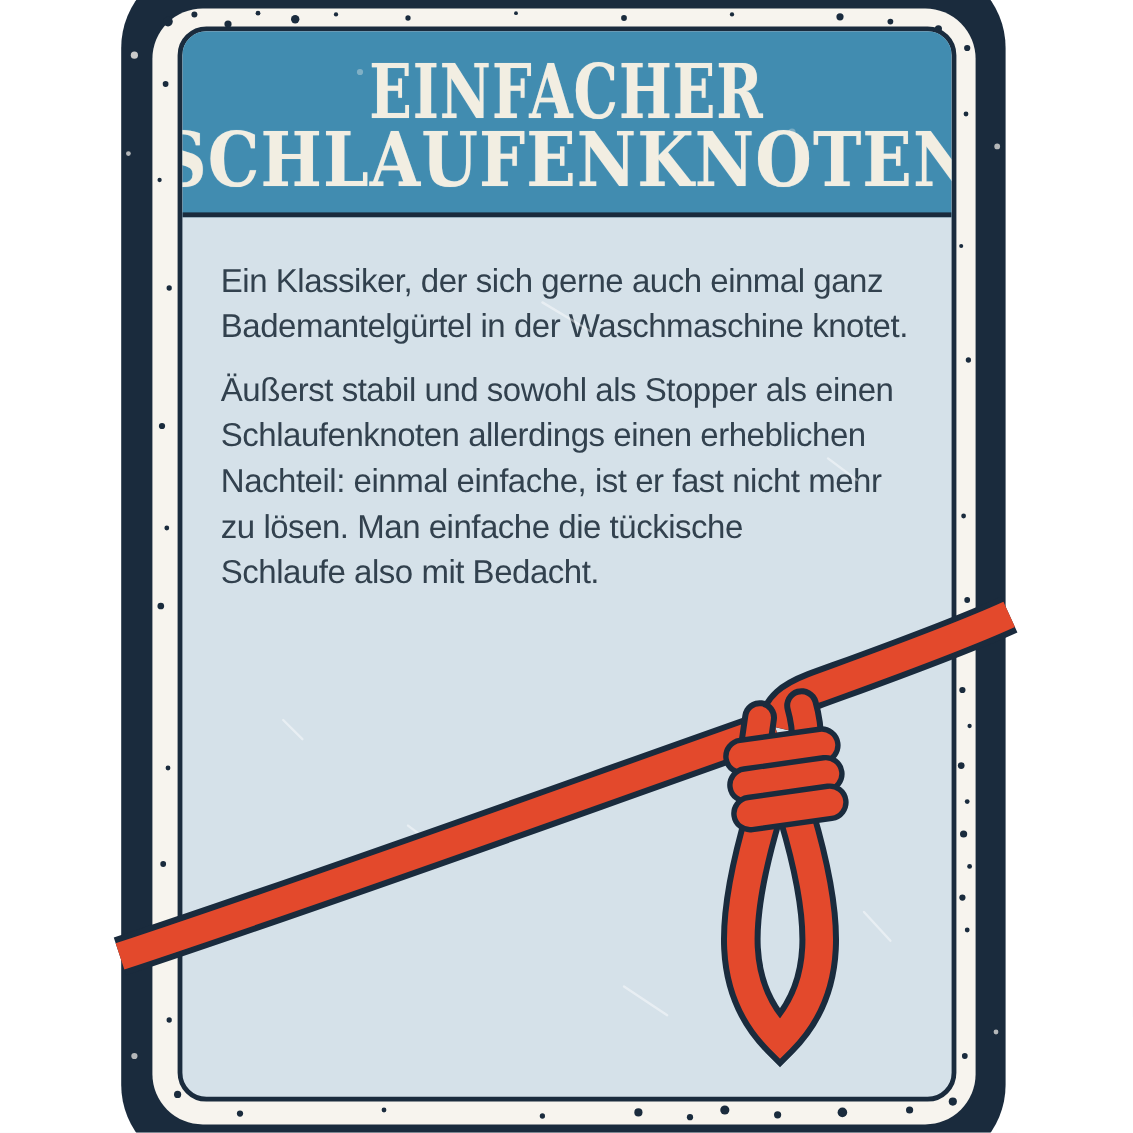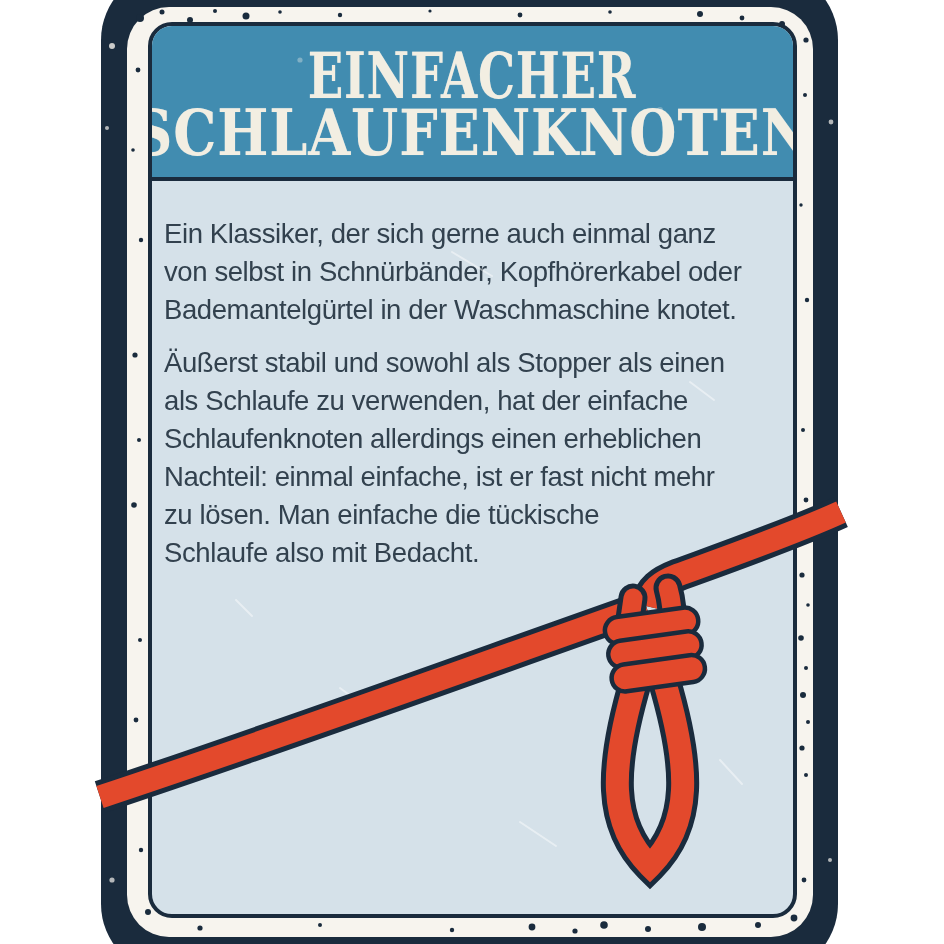--- a/index.html
+++ b/index.html
@@ -18,21 +18,21 @@
          overflow:hidden;}
   .hdr{height:155px;background:var(--header_blue);border-bottom:4px solid var(--navy);
        display:flex;flex-direction:column;justify-content:center;align-items:center;
        padding-top:6px;box-sizing:border-box;}
   .title-line{display:block;font-family:"DejaVu Serif",serif;font-weight:bold;
        color:var(--title);font-size:63px;line-height:57px;letter-spacing:1px;
        white-space:nowrap;transform-origin:50% 50%;
        text-shadow:0 0 1px rgba(255,255,255,.4);}
   .title-line.l1{transform:scaleX(.74);}
   .title-line.l2{transform:scaleX(.86);}
-  .bodytext{padding:34px 30px 0 12px;color:var(--text);font-size:27.5px;
+  .bodytext{padding:34px 30px 0 32px;color:var(--text);font-size:27.5px;
        line-height:38px;letter-spacing:-0.4px;}
   .para{margin:0 0 15px 0;}
   .para div{white-space:nowrap;}
   .overlay{position:absolute;left:0;top:0;width:944px;height:944px;z-index:5;
        pointer-events:none;}
   .rope-outline{stroke:var(--navy);stroke-width:33;fill:none;stroke-linecap:butt;}
   .rope-fill{stroke:var(--rope_orange);stroke-width:23;fill:none;stroke-linecap:butt;}
   .rope-outline-s{stroke:var(--navy);stroke-width:29;fill:none;stroke-linecap:round;}
   .rope-fill-s{stroke:var(--rope_orange);stroke-width:19;fill:none;stroke-linecap:round;}
   .wrap{fill:var(--rope_orange);stroke:var(--navy);stroke-width:4.5;}
@@ -50,26 +50,24 @@
       <div class="inner">
 
         <div class="hdr">
           <span class="title-line l1">EINFACHER</span>
           <span class="title-line l2">SCHLAUFENKNOTEN</span>
         </div>
 
         <div class="bodytext">
           <div class="para">
             <div>Ein Klassiker, der sich gerne auch einmal ganz</div>
-            <div>von selbst in Schnürbänder, Kopfhörerkabel oder</div>
             <div>Bademantelgürtel in der Waschmaschine knotet.</div>
           </div>
           <div class="para">
             <div>Äußerst stabil und sowohl als Stopper als einen</div>
-            <div>als Schlaufe zu verwenden, hat der einfache</div>
             <div>Schlaufenknoten allerdings einen erheblichen</div>
             <div>Nachteil: einmal einfache, ist er fast nicht mehr</div>
             <div>zu lösen. Man einfache die tückische</div>
             <div>Schlaufe also mit Bedacht.</div>
           </div>
         </div>
 
       </div>
     </div>
   </div>

